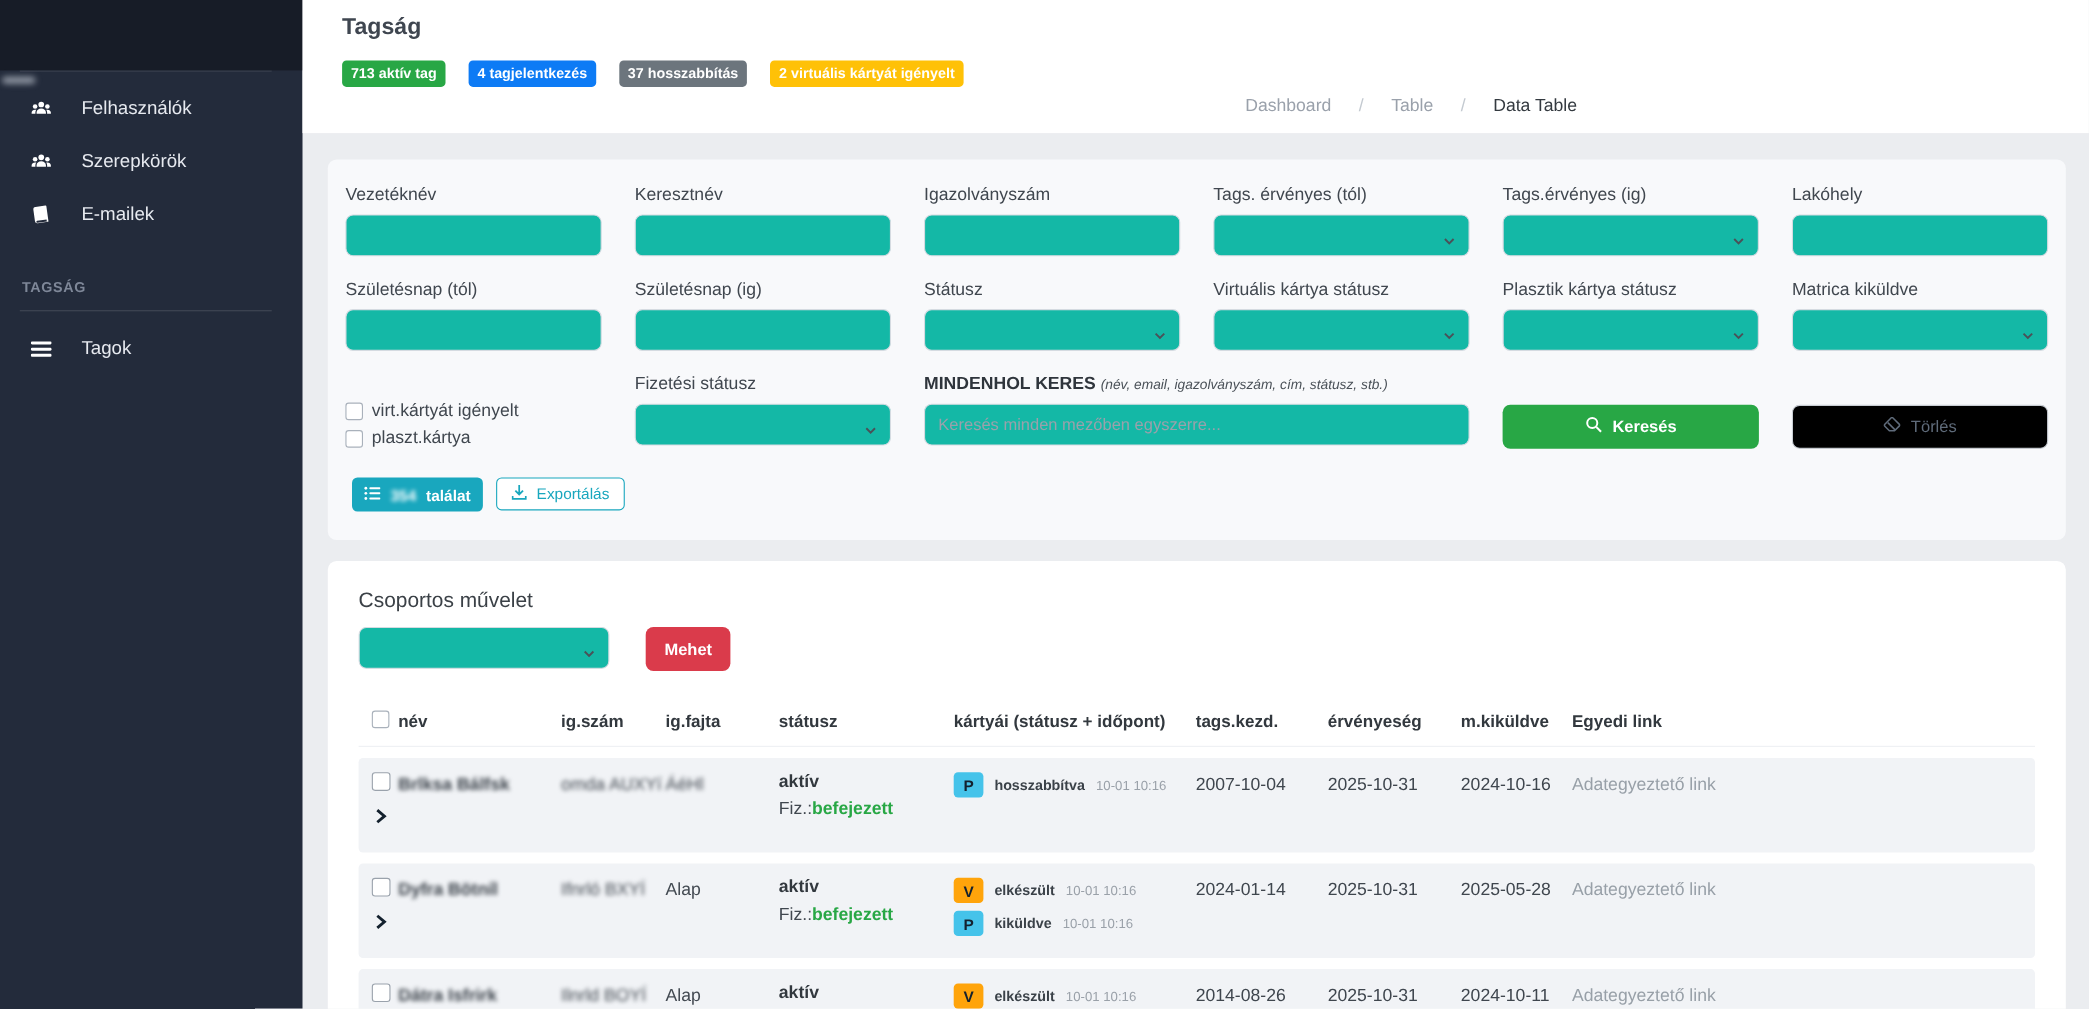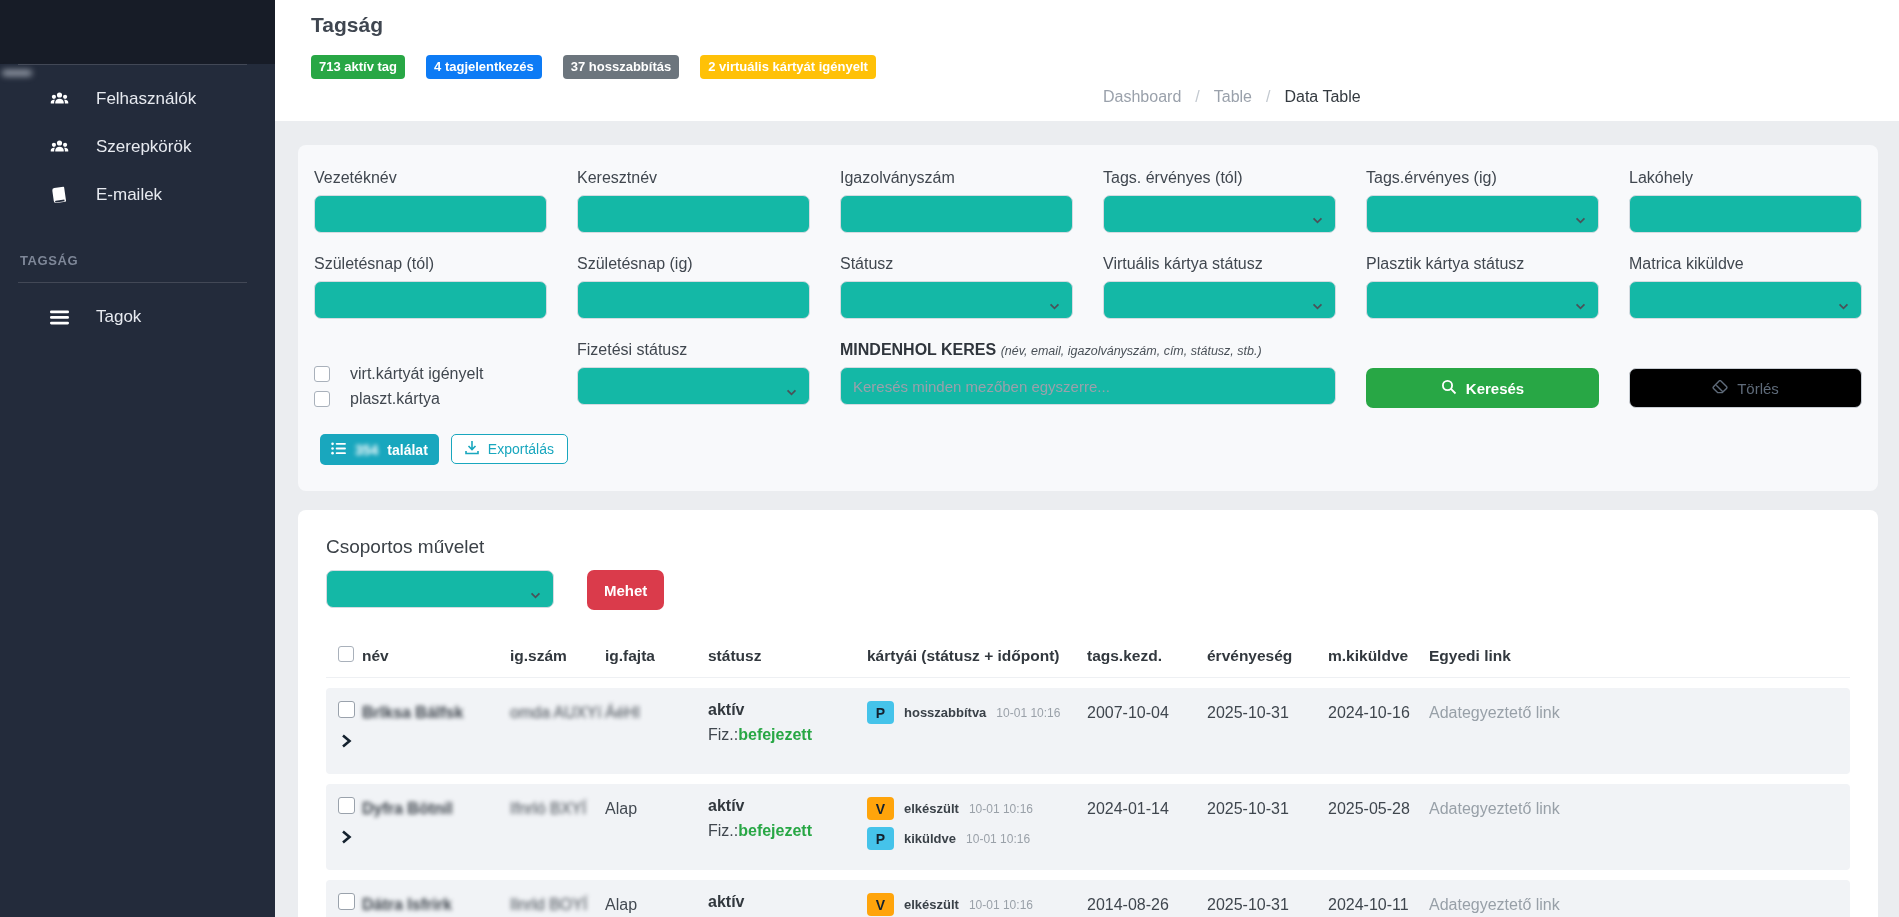--- a/index.html
+++ b/index.html
@@ -5,48 +5,48 @@
   * { margin:0; padding:0; box-sizing:border-box; }
   html,body { width:1899px; height:917px; overflow:hidden; }
   body { font-family:"Liberation Sans","DejaVu Sans",sans-serif; background:#ebedf0; color:#3a4149; }
   .app { display:flex; width:100%; height:100%; }
 
   
   .sidebar { width:275px; flex:none; background:#232b3b; position:relative; }
   .logo-area { height:64px; background:#171c27; position:relative; }
   .logo-blur { position:absolute; left:2px; bottom:-12px; width:30px; height:6px; background:#99a0ac; border-radius:3px; filter:blur(3px); }
   .side-divider { height:1px; background:rgba(255,255,255,.14); margin:0 28px 0 18px; }
-  .nav { padding-top:10px;padding-left:22px; }
+  .nav { padding-top:10px; }
   .nav-item { display:flex; align-items:center; gap:26px; padding:14px 18px 14px 26px; color:#e7eaf0; font-size:17px; cursor:pointer; }
   .nav-item .nicon { width:22px; display:flex; justify-content:center; }
   .section-label { margin:34px 0 14px 20px; color:#7e8798; font-size:13px; font-weight:bold; letter-spacing:.6px; }
 
   
   .main { flex:1; position:relative; }
   .topbar { height:121px; background:#fff; position:relative; }
   .page-title { position:absolute; left:36px; top:13px; font-size:21px; font-weight:600; color:#3f4650; }
   .badges { position:absolute; left:36px; top:55px; display:flex; gap:21px; }
   .badge { color:#fff; font-size:13px; font-weight:bold; padding:4px 8px 5px; border-radius:4px; white-space:nowrap; }
-  .breadcrumb { position:absolute; left:828px; top:88px; display:flex; gap:14px; font-size:16px; color:#9aa1ab; }
+  .breadcrumb { position:absolute; left:857px; top:88px; display:flex; gap:25px; font-size:16px; color:#9aa1ab; }
   .breadcrumb .sep { color:#c3c9d0; }
   .breadcrumb .current { color:#343a40; }
   .crumb { cursor:pointer; }
 
   
   .filter-card { margin:24px 21px 0 23px; background:#f8f9fb; border-radius:8px; padding:24px 16px 26px; }
   .fgrid { display:grid; grid-template-columns:repeat(6,1fr); column-gap:30px; align-items:start; }
   .frow2, .frow3 { margin-top:22px; }
   .flabel { display:block; font-size:16px; color:#40474f; margin-bottom:8px; white-space:nowrap; }
   .control { width:100%; height:38px; border:1px solid #d5dbe1; border-radius:7px; background:#14b8a6; font-size:15px; padding:0 12px; color:#495057; outline:none; }
   .control::placeholder { color:#9aa1ab; }
   select.control { appearance:none; -webkit-appearance:none; }
   .select-wrap { position:relative; }
   .select-wrap .chev-down { position:absolute; right:13px; top:15px; pointer-events:none; }
   .checkstack { margin-top:24px; display:flex; flex-direction:column; gap:7px; font-size:16px; color:#40474f; }
-  .checkstack label { display:flex; align-items:center; gap:20px; cursor:pointer; white-space:nowrap; }
+  .checkstack label { display:flex; align-items:center; gap:8px; cursor:pointer; white-space:nowrap; }
   input[type=checkbox] { appearance:none; -webkit-appearance:none; width:16px; height:16px; border:1px solid #a9b1bb; border-radius:3px; background:#fff; flex:none; cursor:pointer; }
   .search-group { grid-column:span 2; }
   .search-label { font-size:16px; font-weight:bold; color:#2f353c; margin-bottom:8px; white-space:nowrap; }
   .search-hint { font-size:12.5px; font-weight:normal; font-style:italic; color:#4a5158; }
   .btn { display:flex; align-items:center; justify-content:center; gap:9px; height:40px; border-radius:7px; font-size:15px; cursor:pointer; border:none; white-space:nowrap; }
   .btn-search { background:#28a745; color:#fff; font-weight:bold; align-self:end; width:100%; }
   .btn-clear { background:#000000; color:#5f6b7a; border:1px solid #c8cdd3; align-self:end; width:100%; }
   .results-row { display:flex; gap:12px; margin-top:26px; padding-left:6px; }
   .btn-results { background:#19a7be; color:#fff; font-weight:bold; height:31px; padding:0 11px; font-size:14px; border-radius:5px; }
   .btn-export { background:#fff; color:#19a7be; border:1px solid #19a7be; height:30px; padding:0 13px; font-size:14px; border-radius:5px; }

